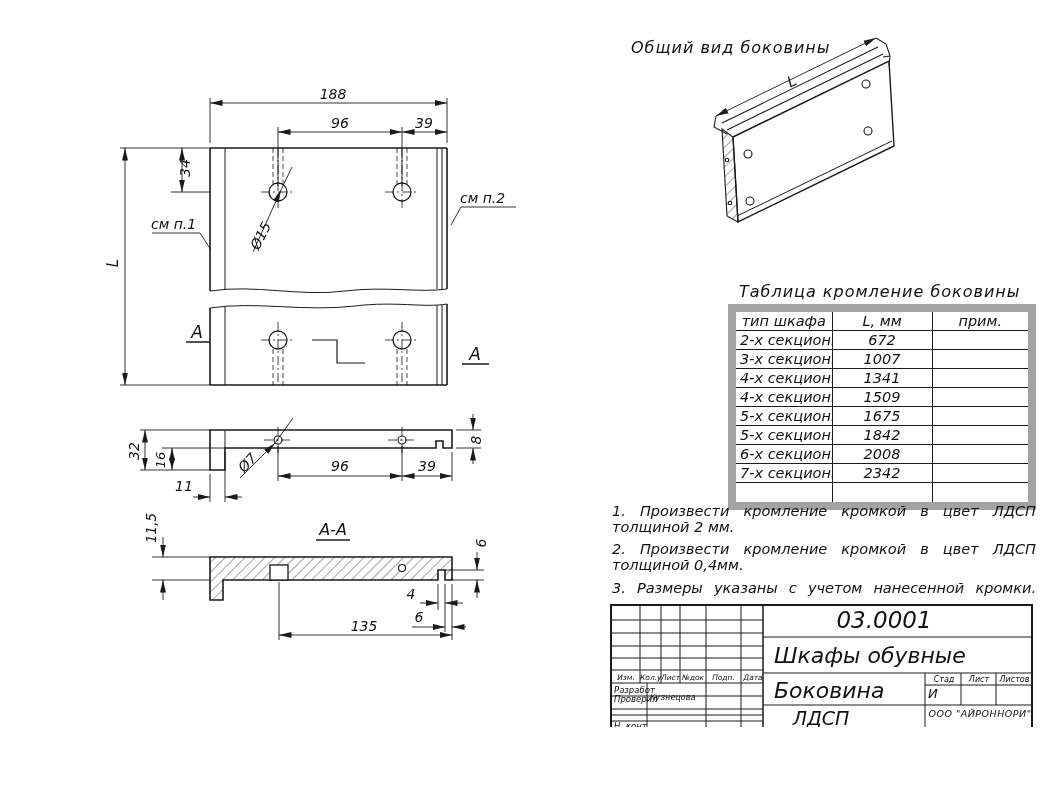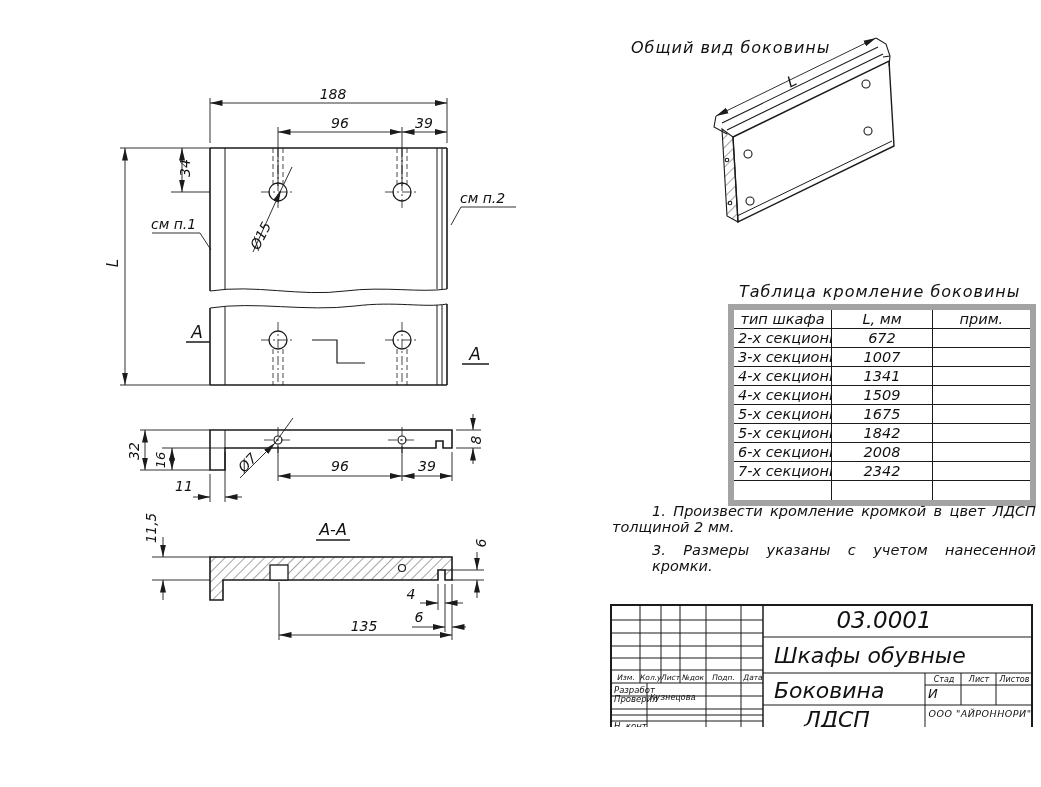--- a/index.html
+++ b/index.html
@@ -7,38 +7,38 @@
         font-family:"DejaVu Sans",sans-serif;font-style:italic;color:#111;}
   svg.lines{position:absolute;left:0;top:0;}
   svg text{font-family:"DejaVu Sans",sans-serif;font-style:italic;fill:#111;}
   .ov{position:absolute;}
   .iso-title{left:631px;top:38px;font-size:16px;letter-spacing:1px;white-space:nowrap;}
   .tbl-title{left:739px;top:282px;font-size:16px;letter-spacing:1px;white-space:nowrap;}
   table.sizes{position:absolute;left:728px;top:304px;border-collapse:collapse;table-layout:fixed;
               width:308px;font-size:14.5px;font-style:italic;}
   table.sizes td,table.sizes th{border:1px solid #1b1b1b;padding:0 4px;font-weight:normal;
               height:18px;line-height:16px;overflow:hidden;white-space:nowrap;}
-  table.sizes{border:6px solid #a3a3a3;}
+  table.sizes{border:8px solid #a3a3a3;}
   td.c-type{width:198px;padding-left:10px;text-align:left;}
   td.c-l{width:62px;text-align:center;margin-top:20px;}
   td.c-n{width:42px;text-align:center;font-size:13px;}
   th.c-type,th.c-l,th.c-n{text-align:center;height:19px;}
   tr.empty td{height:19px;}
   .notes{left:612px;top:503px;width:424px;font-size:14.5px;line-height:16px;}
   .note{margin-bottom:6px;}
-  .note .nl1{text-align:justify;text-align-last:justify;margin-left:40px;}
+  .note .nl1{text-align:justify;text-align-last:justify;}
   .note .nl2{text-align:left;}
   .note3 .nl1{margin-top:7px;}
   .tb{left:610px;top:604px;width:424px;height:123px;overflow:hidden;}
   .tb .t{position:absolute;white-space:nowrap;}
   .tb .cell{position:absolute;text-align:center;overflow:hidden;}
   .docnum{left:153px;top:3px;width:242px;font-size:23px;text-align:center;}
   .product{left:164px;top:39px;font-size:22px;text-align:center;}
   .part{left:164px;top:74px;font-size:22px;}
-  .material{left:153px;top:103px;width:148px;font-size:22px;text-align:center;}
+  .material{left:137px;top:103px;width:148px;font-size:19px;text-align:center;}
   .hdr{font-size:7.5px;top:67px;height:12px;line-height:13px;}
   .sig{font-size:8.5px;height:12px;line-height:12px;}
   .stagehdr{font-size:8px;top:70px;height:11px;line-height:11px;}
   .stageval{left:318px;top:82px;font-size:13px;}
   .company{left:315px;top:104px;width:110px;font-size:9.5px;text-align:center;letter-spacing:0.5px;}
 </style>
 </head>
 <body>
 
 <div class="page">
@@ -259,20 +259,24 @@
           <td class="c-n"></td>
         </tr>
 </tbody>
     </table>
 
 <div class="ov notes">
   <div class="note">
     <div class="nl1">1.  Произвести кромление кромкой в цвет ЛДСП</div>
     <div class="nl2">толщиной 2 мм.</div>
   </div>
+  <div class="note">
+    <div class="nl1">2.  Произвести кромление кромкой в цвет ЛДСП</div>
+    <div class="nl2">толщиной 0,4мм.</div>
+  </div>
   <div class="note note3">
     <div class="nl1">3.  Размеры указаны с учетом нанесенной кромки.</div>
   </div>
 </div>
 
 <div class="ov tb">
   <div class="t docnum cell">03.0001</div>
   <div class="t product">Шкафы обувные</div>
   <div class="t part">Боковина</div>
   <div class="t material cell">ЛДСП</div>

